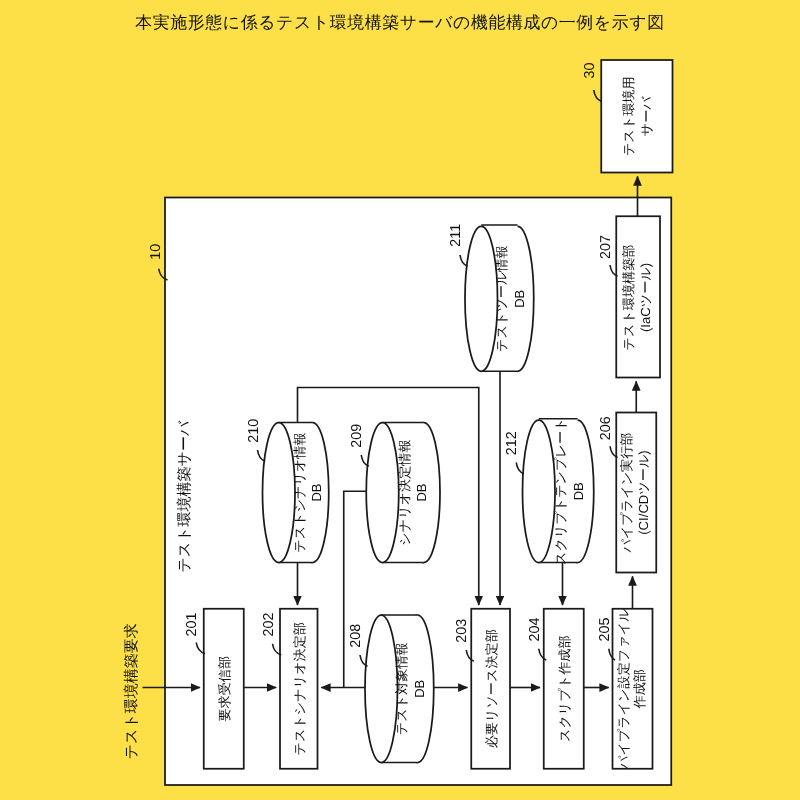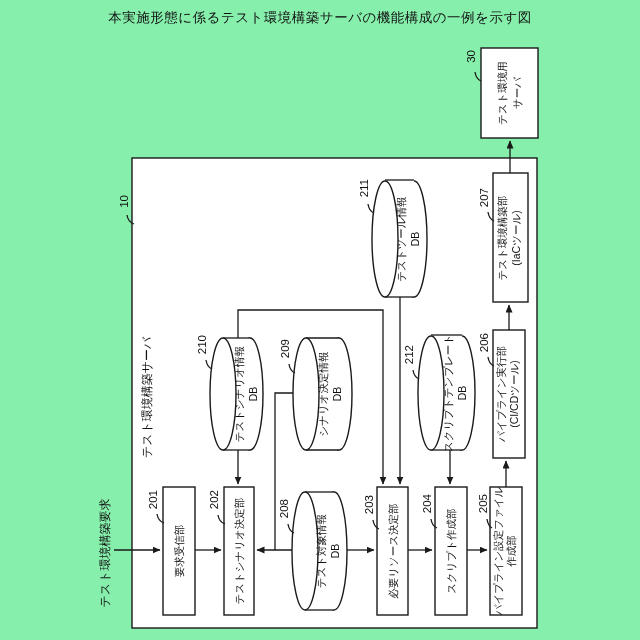--- a/index.html
+++ b/index.html
@@ -1,16 +1,16 @@
 <!DOCTYPE html>
 <html><head>
 <meta charset="utf-8">
 <style>
   html,body { margin:0; padding:0; background:#ffffff; }
-  .stage { position:relative; width:640px; height:640px; background:#86efac; overflow:hidden;
+  .stage { position:relative; width:640px; height:640px; background:#fde047; overflow:hidden;
            font-family:"Liberation Sans", sans-serif; }
   .fig-title { position:absolute; top:9px; left:0; width:640px; text-align:center;
                font-size:13.5px; color:#111; letter-spacing:0.5px; }
   .rot { position:absolute; left:0; top:0; width:640px; height:640px;
          transform:rotate(-90deg); transform-origin:320px 320px; }
   svg { display:block; }
   .shape { fill:#ffffff; stroke:#1a1a1a; stroke-width:1.4px; }
   .fillonly { fill:#ffffff; stroke:none; }
   .ln { fill:none; stroke:#1a1a1a; stroke-width:1.3px; }
   text { fill:#111; font-family:"Liberation Sans", sans-serif; }

